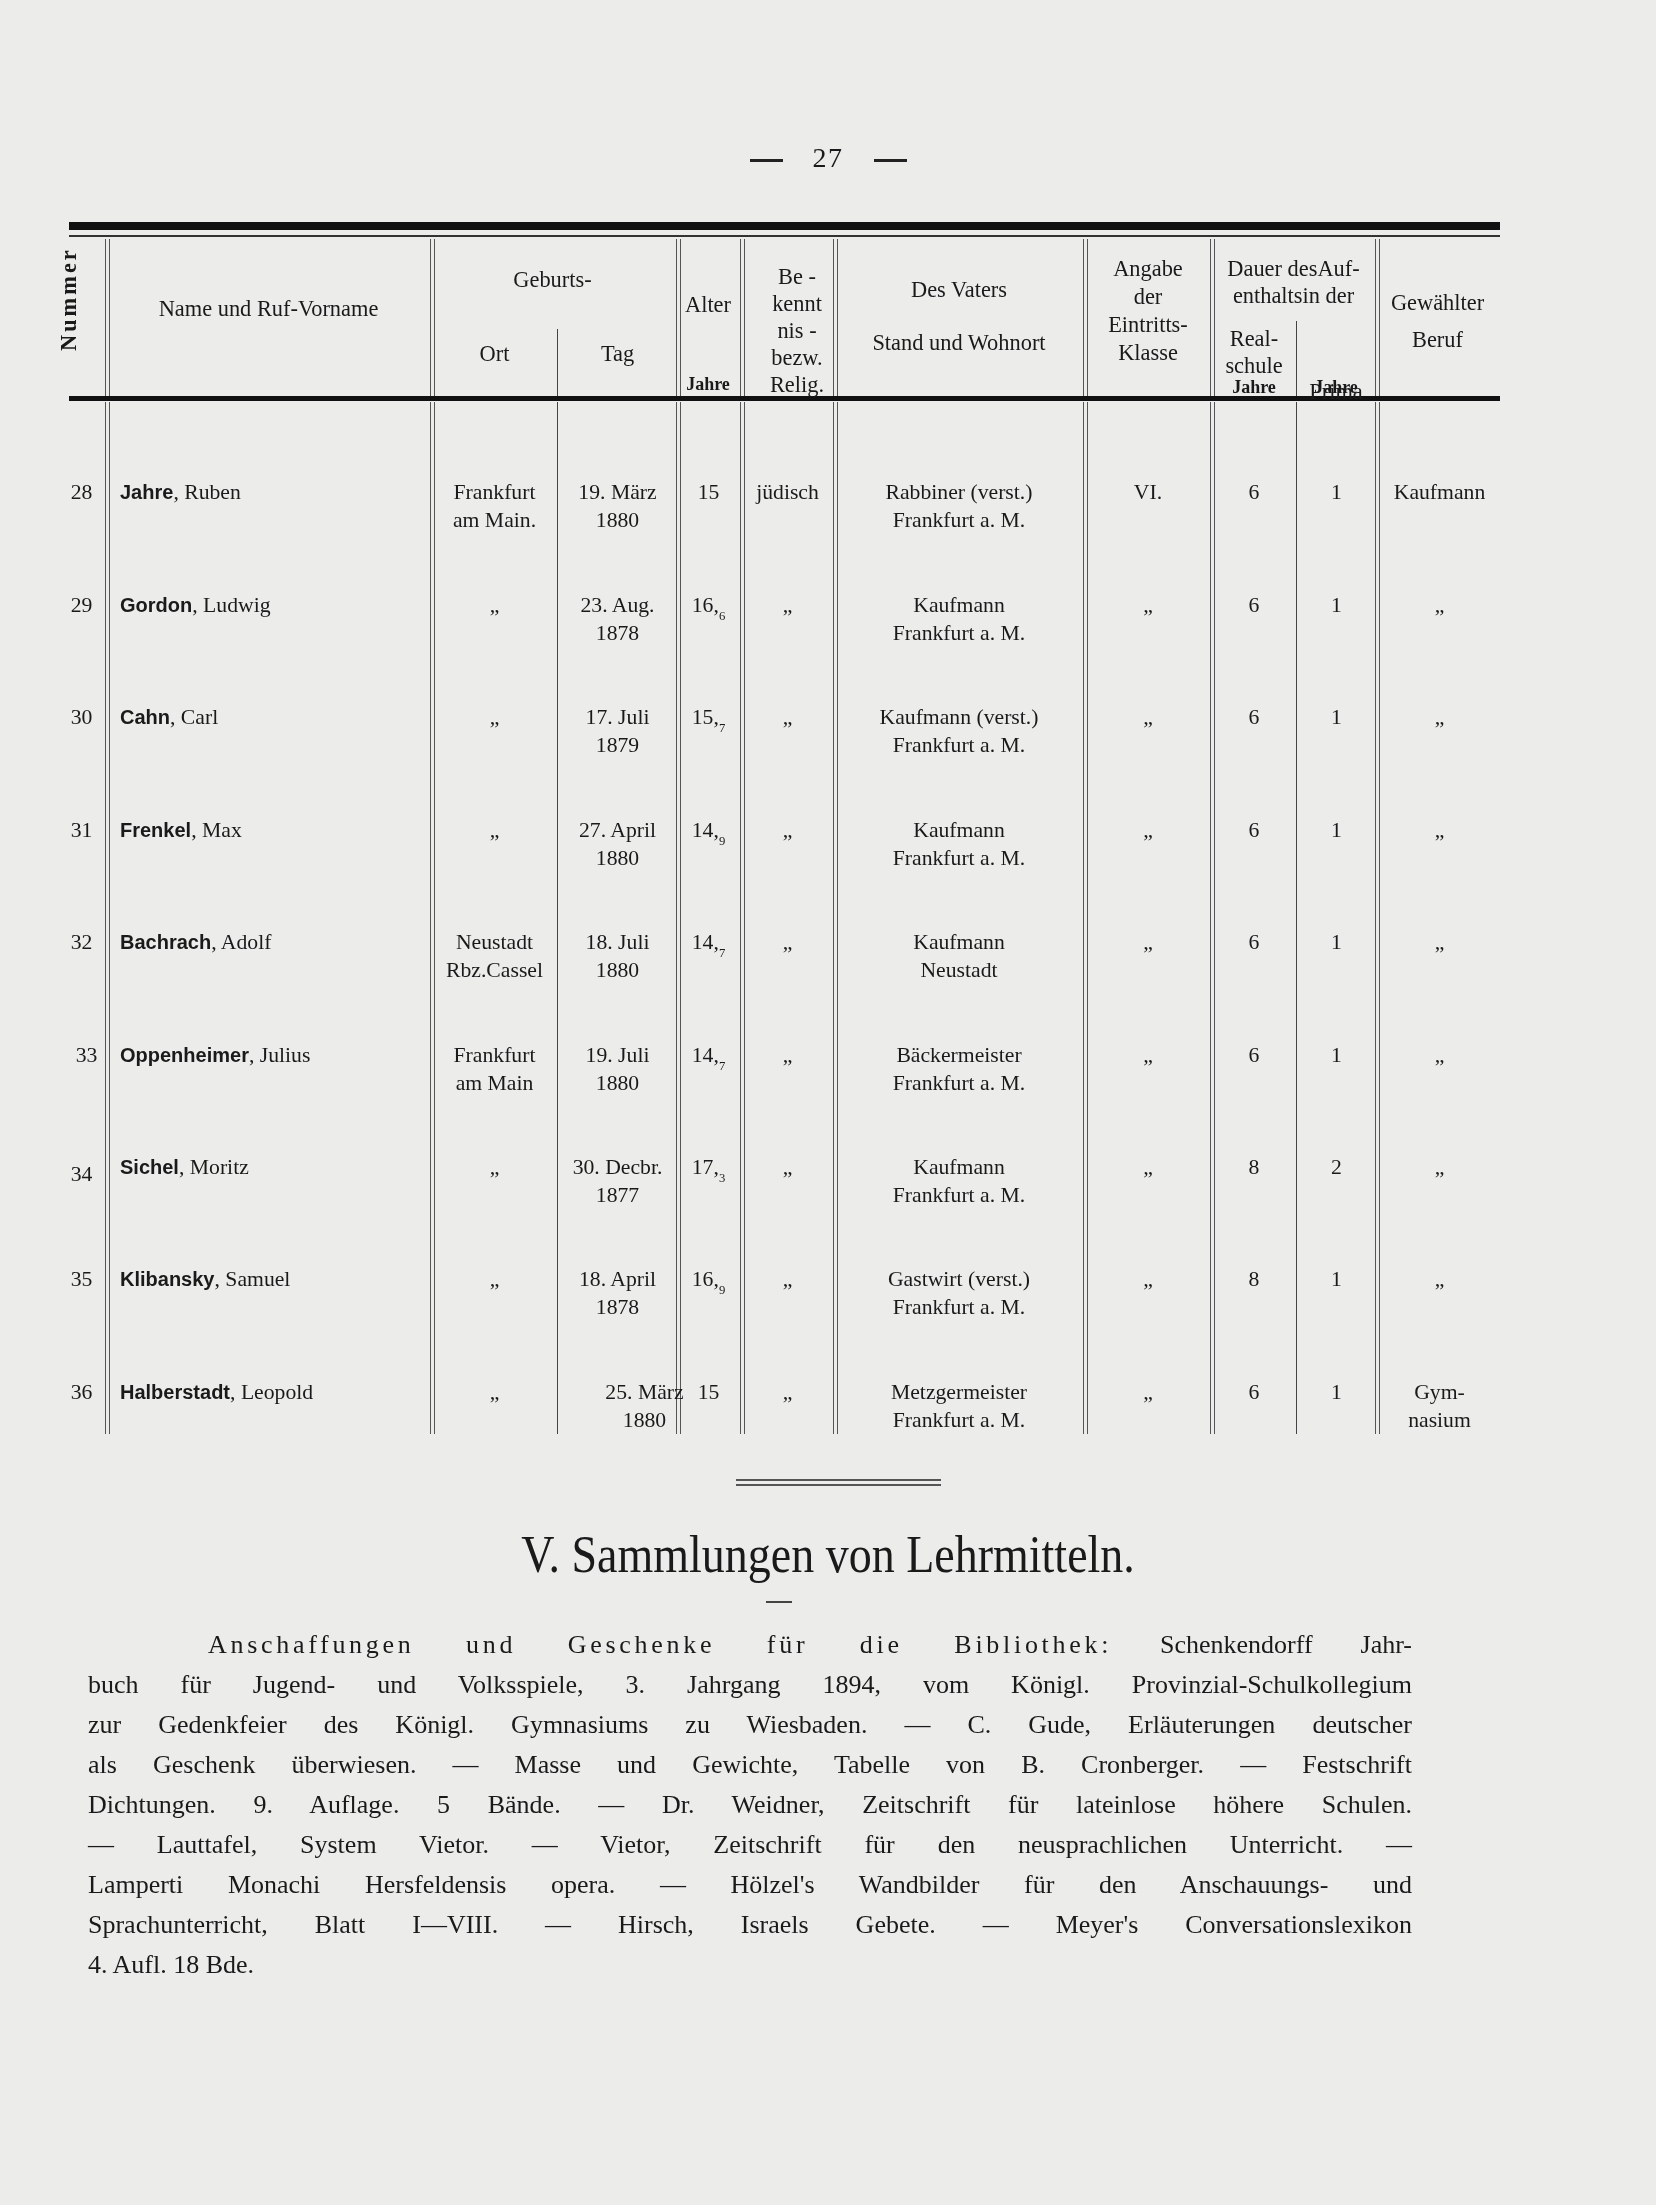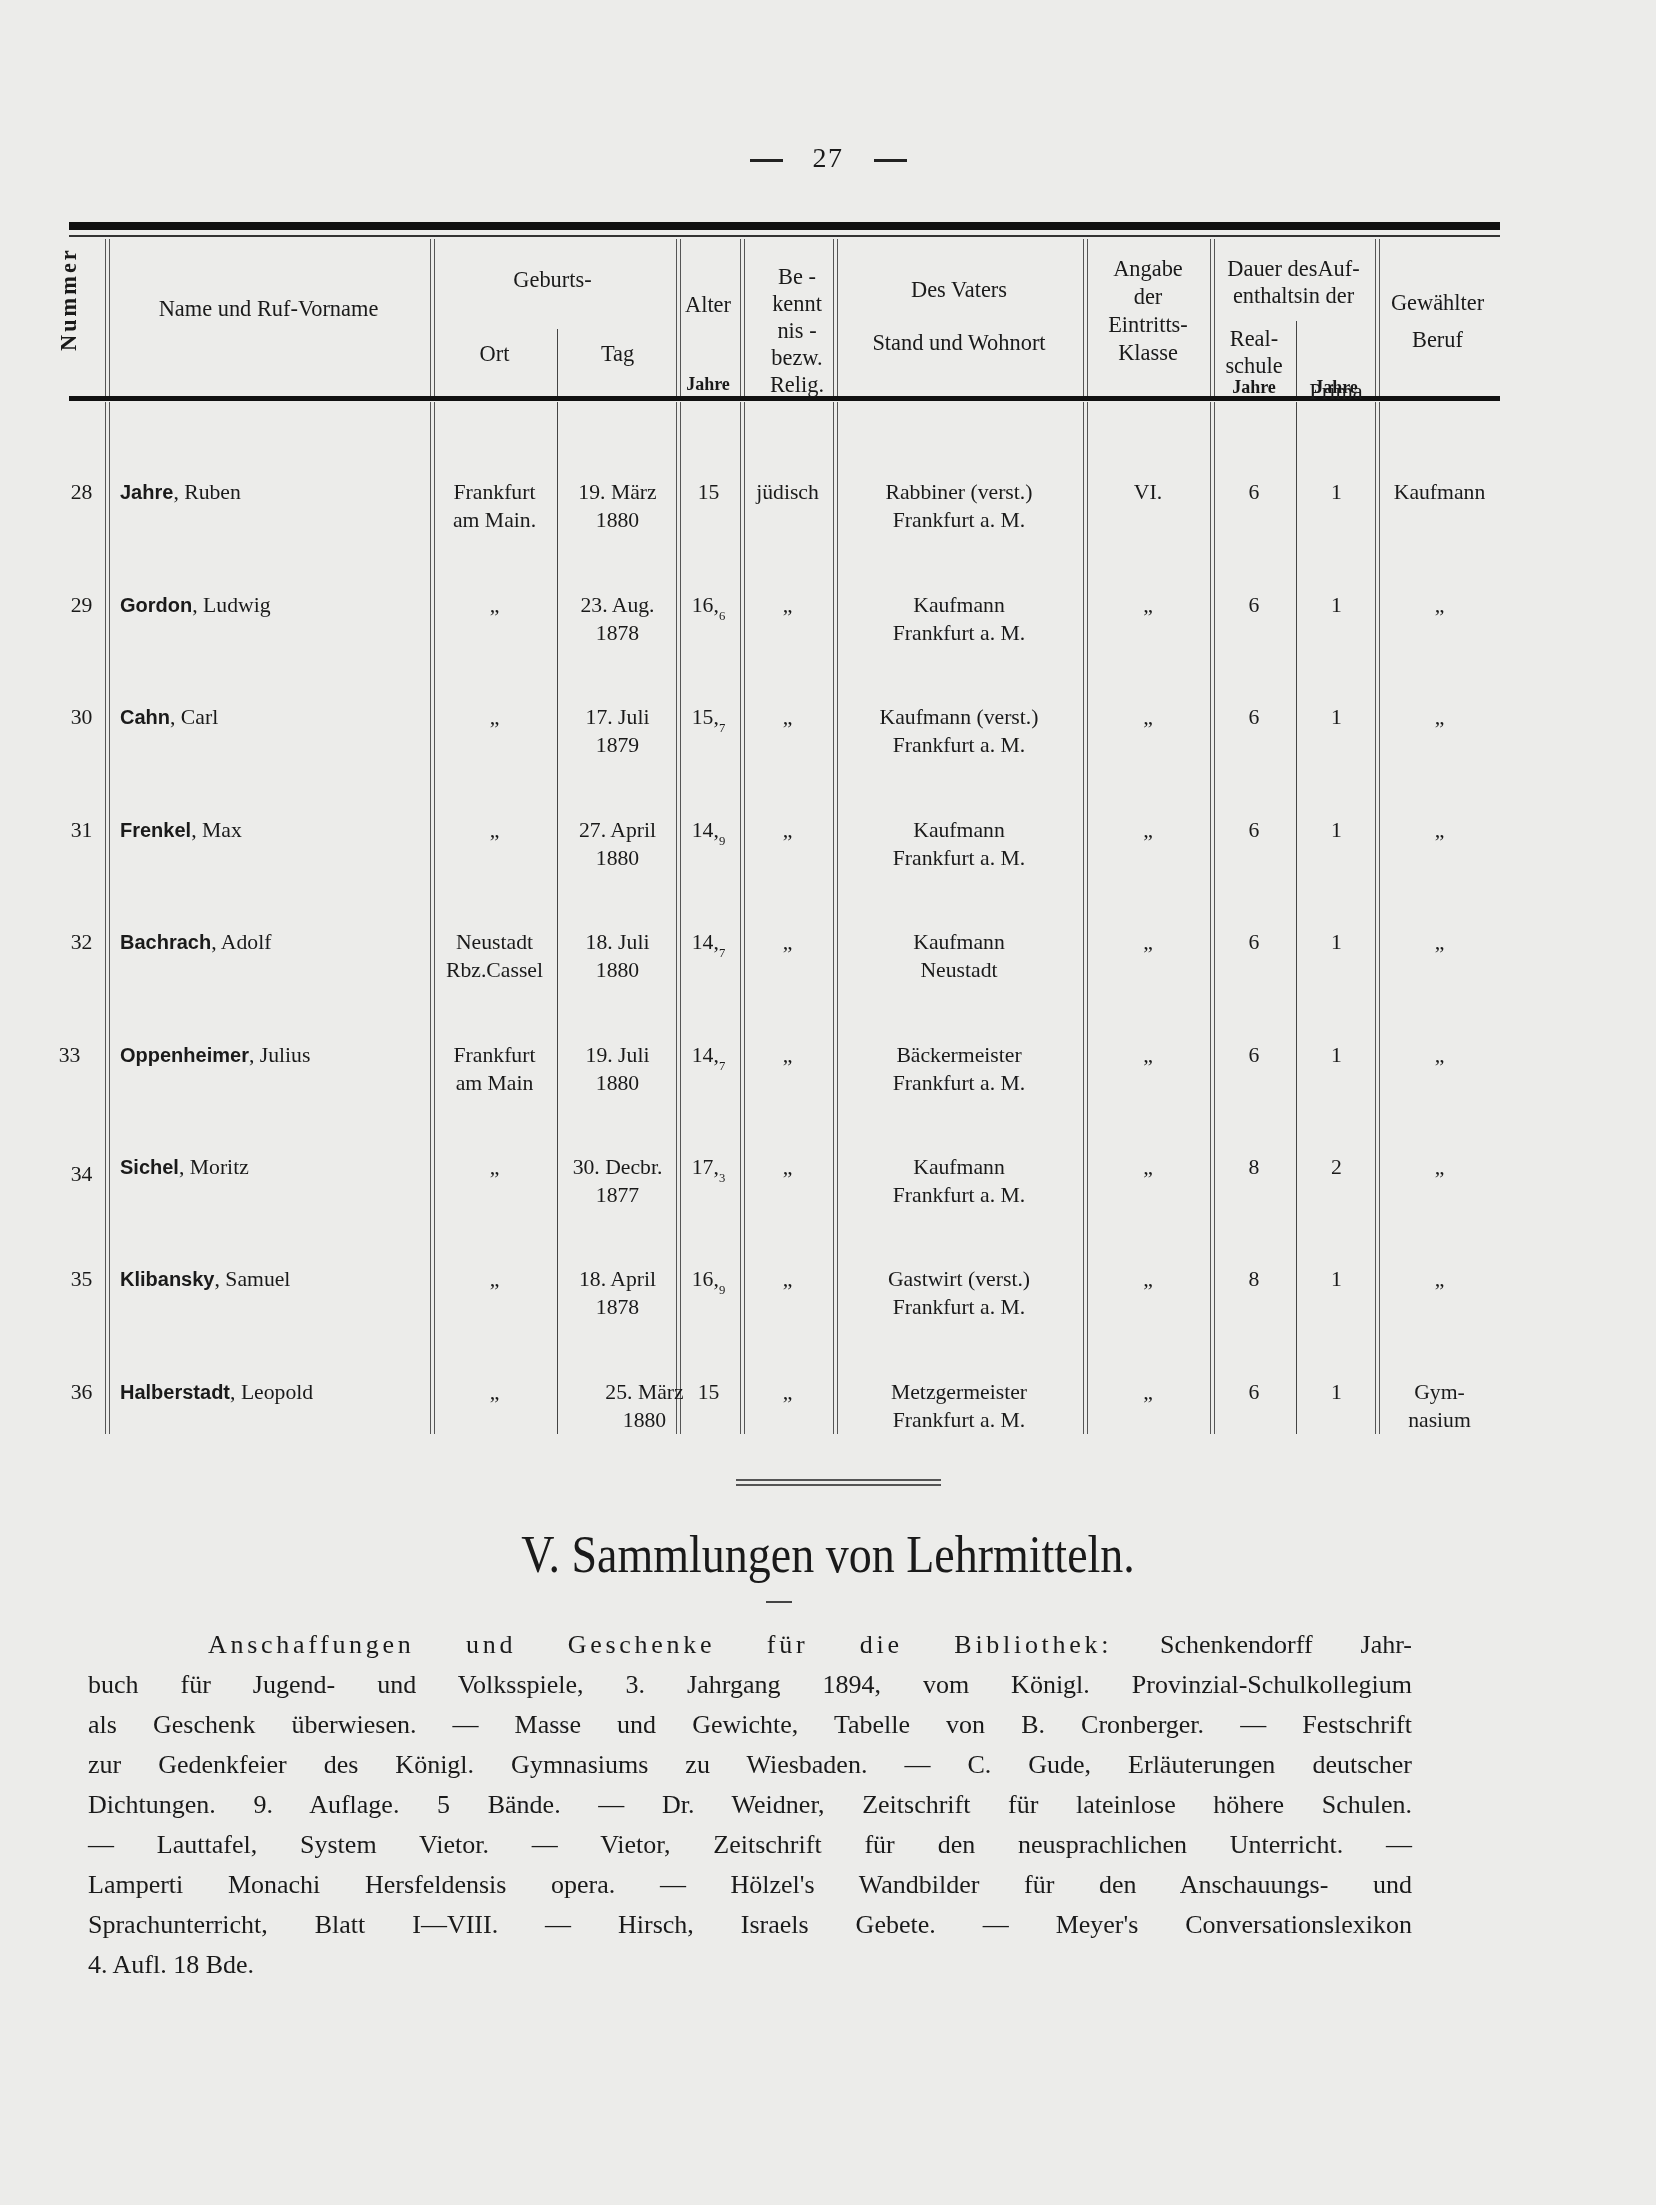--- a/index.html
+++ b/index.html
@@ -224,21 +224,21 @@
         <div>Neustadt</div>
       </div>
       <div class="cell c" style="left: 1085px; width: 126px; top: 928px;"><span>„</span></div>
       <div class="cell c" style="left: 1212px; width: 84px; top: 928px;"><span>6</span></div>
       <div class="cell c" style="left: 1298px; width: 77px; top: 928px;"><span>1</span></div>
       <div class="cell c" style="left: 1376px; width: 127px; top: 928px;">
         <div>„</div>
       </div>
     </div>
     <div>
-      <div class="cell c" style="left: 48px; width: 43px; top: 1041px;"><span>33</span></div>
+      <div class="cell c" style="left: 65px; width: 43px; top: 1041px;"><span>33</span></div>
       <div class="cell " style="left: 120px; width: 306px; top: 1041px;"><span class="surname">Oppenheimer</span><span>, Julius</span></div>
       <div class="cell c" style="left: 433px; width: 123px; top: 1041px;">
         <div>Frankfurt</div>
         <div>am Main</div>
       </div>
       <div class="cell c" style="left: 559px; width: 117px; top: 1041px;">
         <div>19. Juli</div>
         <div>1880</div>
       </div>
       <div class="cell c" style="left: 678px; width: 61px; top: 1041px;"><span>14,</span><span class="sub">7</span></div>
@@ -327,21 +327,21 @@
   </div>
 
 <div class="abs sep-double" style="top:1479px;"></div>
 <div class="abs sep-double" style="top:1484px;"></div>
 <div class="abs section-title">V. Sammlungen von Lehrmitteln.</div>
 <div class="abs sep-short"></div>
 
 <div class="abs para">
   <span class="line"><span class="lead">Anschaffungen und Geschenke für die Bibliothek:</span><span> Schenkendorff Jahr-</span></span>
   <span class="line">buch für Jugend- und Volksspiele, 3. Jahrgang 1894, vom Königl. Provinzial-Schulkollegium</span>
+  <span class="line">zur Gedenkfeier des Königl. Gymnasiums zu Wiesbaden. — C. Gude, Erläuterungen deutscher</span>
   <span class="line">als Geschenk überwiesen. — Masse und Gewichte, Tabelle von B. Cronberger. — Festschrift</span>
-  <span class="line">zur Gedenkfeier des Königl. Gymnasiums zu Wiesbaden. — C. Gude, Erläuterungen deutscher</span>
   <span class="line">Dichtungen. 9. Auflage. 5 Bände. — Dr. Weidner, Zeitschrift für lateinlose höhere Schulen.</span>
   <span class="line">— Lauttafel, System Vietor. — Vietor, Zeitschrift für den neusprachlichen Unterricht. —</span>
   <span class="line">Lamperti Monachi Hersfeldensis opera. — Hölzel's Wandbilder für den Anschauungs- und</span>
   <span class="line">Sprachunterricht, Blatt I—VIII. — Hirsch, Israels Gebete. — Meyer's Conversationslexikon</span>
   <span class="line last">4. Aufl. 18 Bde.</span>
 </div>
 
 
 </body></html>

